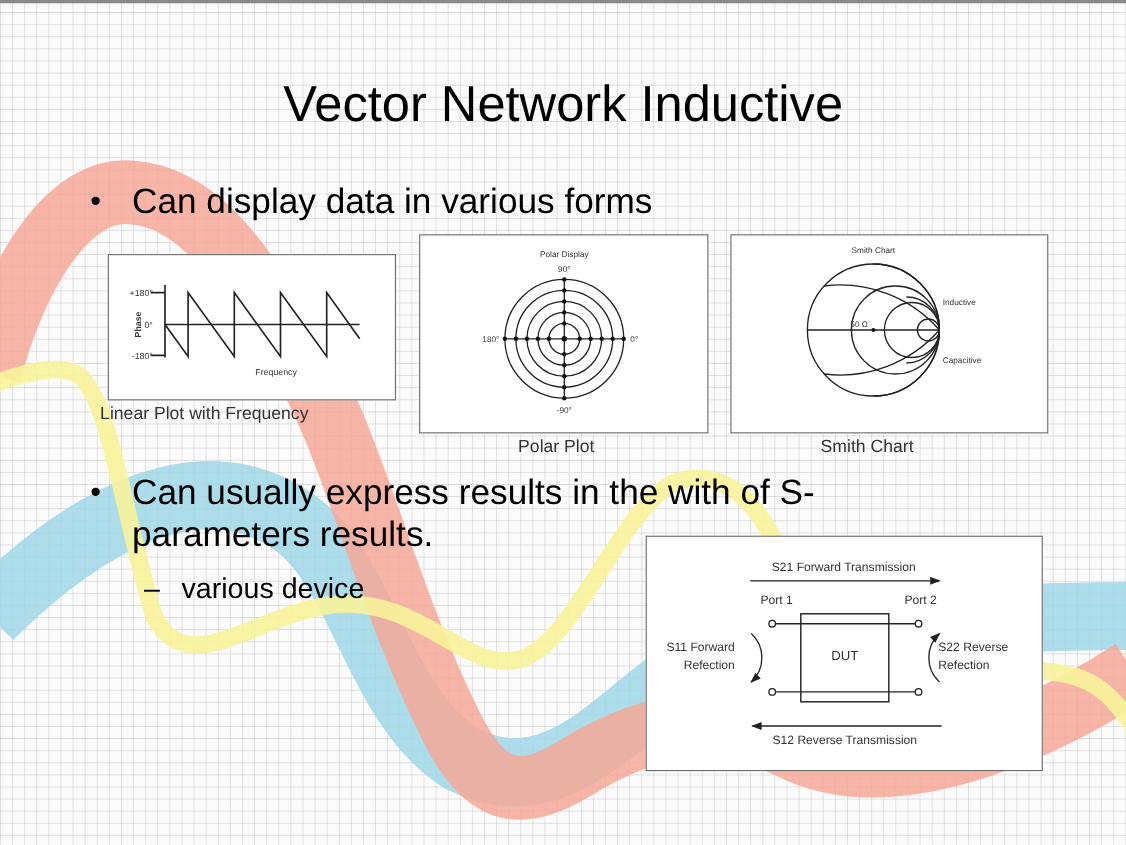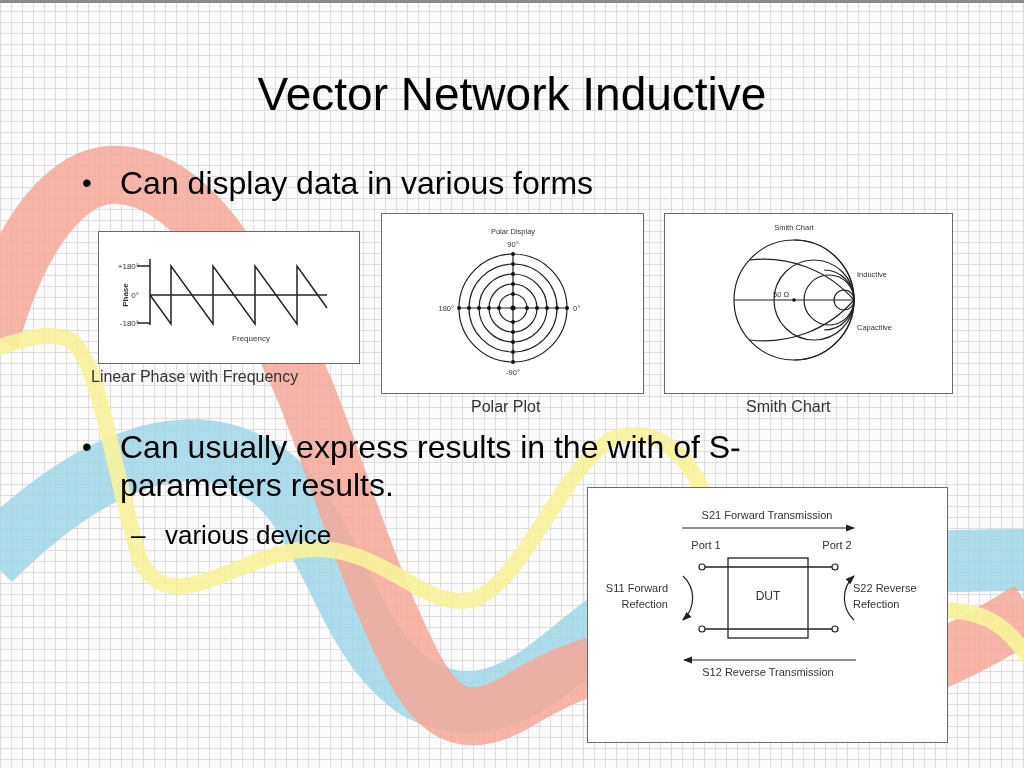--- a/index.html
+++ b/index.html
@@ -65,21 +65,21 @@
       <line x1="51" y1="63" x2="228" y2="63"></line>
       <polyline points="51,63 72,92 72,34 114,92 114,34 156,92 156,34 198,92 198,34 228,76"></polyline>
     </g>
     <text x="40" y="37" font-size="8" text-anchor="end" fill="#333">+180°</text>
     <text x="40" y="66" font-size="8" text-anchor="end" fill="#333">0°</text>
     <text x="40" y="94" font-size="8" text-anchor="end" fill="#333">-180°</text>
     <text x="29" y="63" font-size="8" font-weight="bold" text-anchor="middle" fill="#333" transform="rotate(-90 29 63)">Phase</text>
     <text x="152" y="109" font-size="8" text-anchor="middle" fill="#333">Frequency</text>
   </svg>
 </div>
-<div class="caption" style="left:91px; top:368px;">Linear Phase with Frequency</div>
+<div class="caption" style="left:91px; top:368px;">Linear Plot with Frequency</div>
 
 <div class="figbox" style="left:381px; top:213px; width:263px; height:181px;text-decoration:underline;">
   <svg width="263" height="181" viewBox="0 0 263 181">
     <g stroke="#222" stroke-width="1.2" fill="none">
       <circle cx="131" cy="94" r="14"></circle>
       <circle cx="131" cy="94" r="24"></circle>
       <circle cx="131" cy="94" r="34"></circle>
       <circle cx="131" cy="94" r="44"></circle>
       <circle cx="131" cy="94" r="54"></circle>
       <line x1="77" y1="94" x2="185" y2="94"></line>
@@ -146,21 +146,21 @@
   <span class="dot">•</span>
   <div>Can usually express results in the with of S-</div>
   <div>parameters results.</div>
 </div>
 
 <div class="sub" style="left:165px; top:518px;">
   <span class="dash">–</span>
   <div>various device</div>
 </div>
 
-<div class="figbox" style="left:587px; top:487px; width:361px; height:256px;">
+<div class="figbox" style="left:587px; top:487px; width:361px; height:214px;">
   <svg width="361" height="214" viewBox="0 0 361 214">
     <defs>
       <marker id="arr" markerWidth="8" markerHeight="6" refX="7" refY="3" orient="auto">
         <path d="M0,0 L8,3 L0,6 Z" fill="#222"></path>
       </marker>
     </defs>
     <text x="179" y="31" font-size="11" text-anchor="middle" fill="#333">S21 Forward Transmission</text>
     <line x1="94" y1="40" x2="266" y2="40" stroke="#222" stroke-width="1.2" marker-end="url(#arr)"></line>
     <text x="118" y="61" font-size="11" text-anchor="middle" fill="#333">Port 1</text>
     <text x="249" y="61" font-size="11" text-anchor="middle" fill="#333">Port 2</text>

